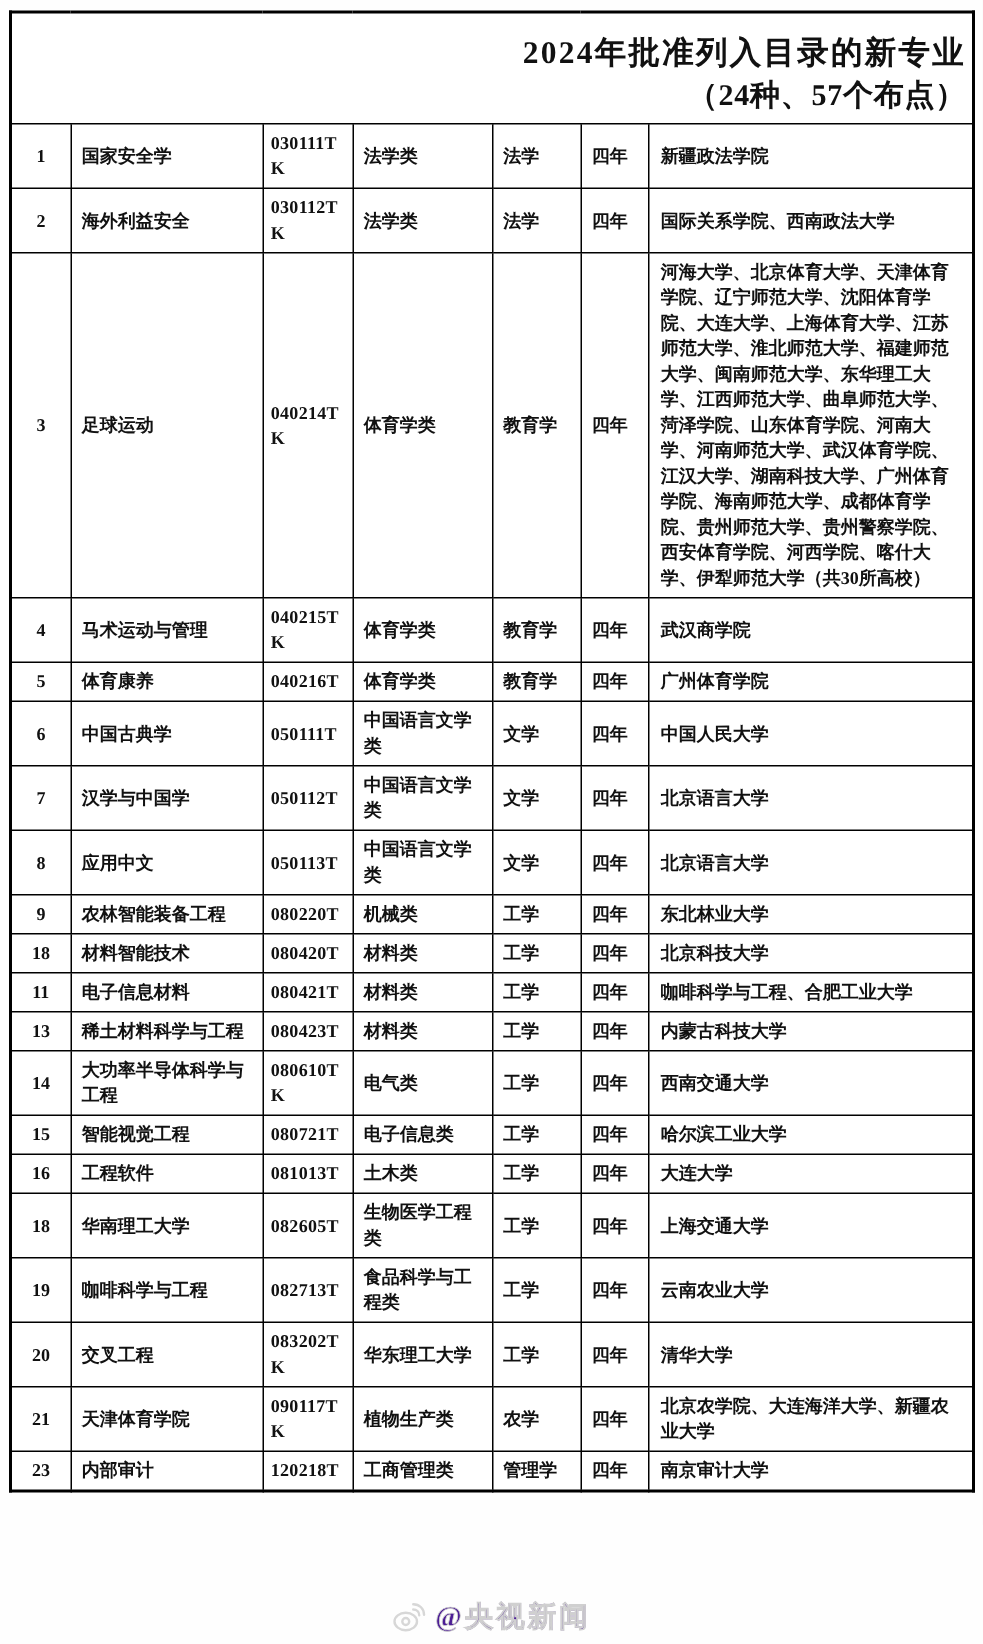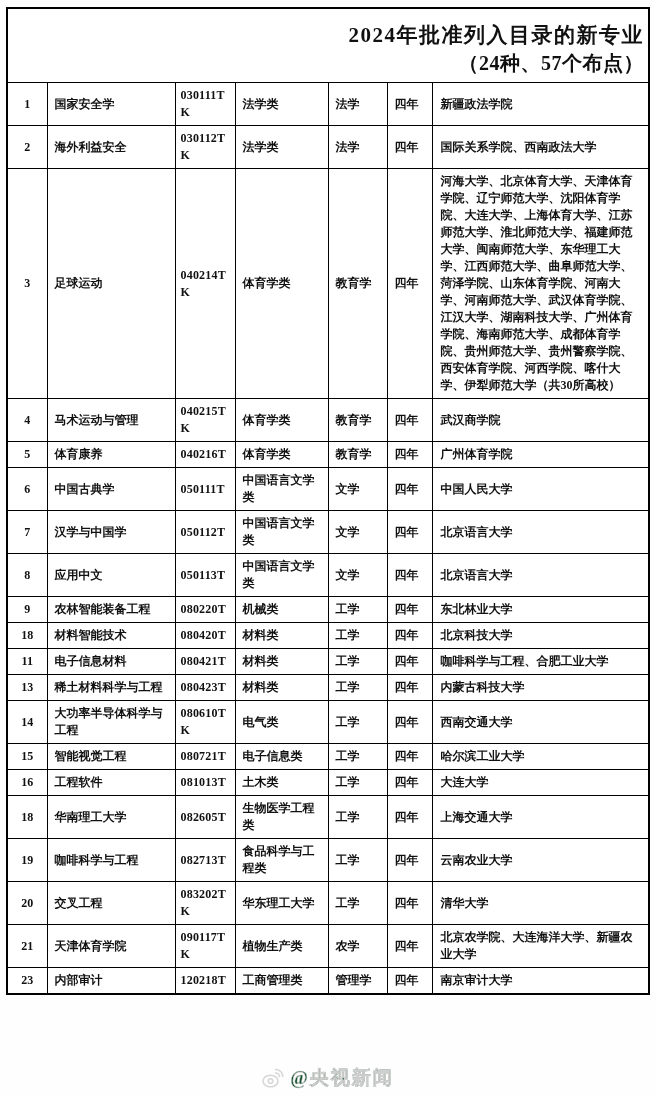--- a/index.html
+++ b/index.html
@@ -51,21 +51,21 @@
   td.col0 { text-align: center; padding: 4px 1px; }
   td.col2 { padding-left: 5px; letter-spacing: 0.2px; }
   td.col6 { padding-left: 8px; }
   .watermark {
     position: absolute;
     left: 0; right: 0;
     top: 1064px;
     height: 28px;
     display: flex; align-items: center; justify-content: center;
     gap: 5px;
-    color: #14532d;
+    color: #4c1d95;
     user-select: none;
   }
   .watermark .wm-text {
     font-size: 19px; font-weight: bold; letter-spacing: 2px;
     -webkit-text-stroke: 0.5px #d0d0d0;
   }
   .watermark svg { display: block; }
 </style>
 </head>
 <body>

